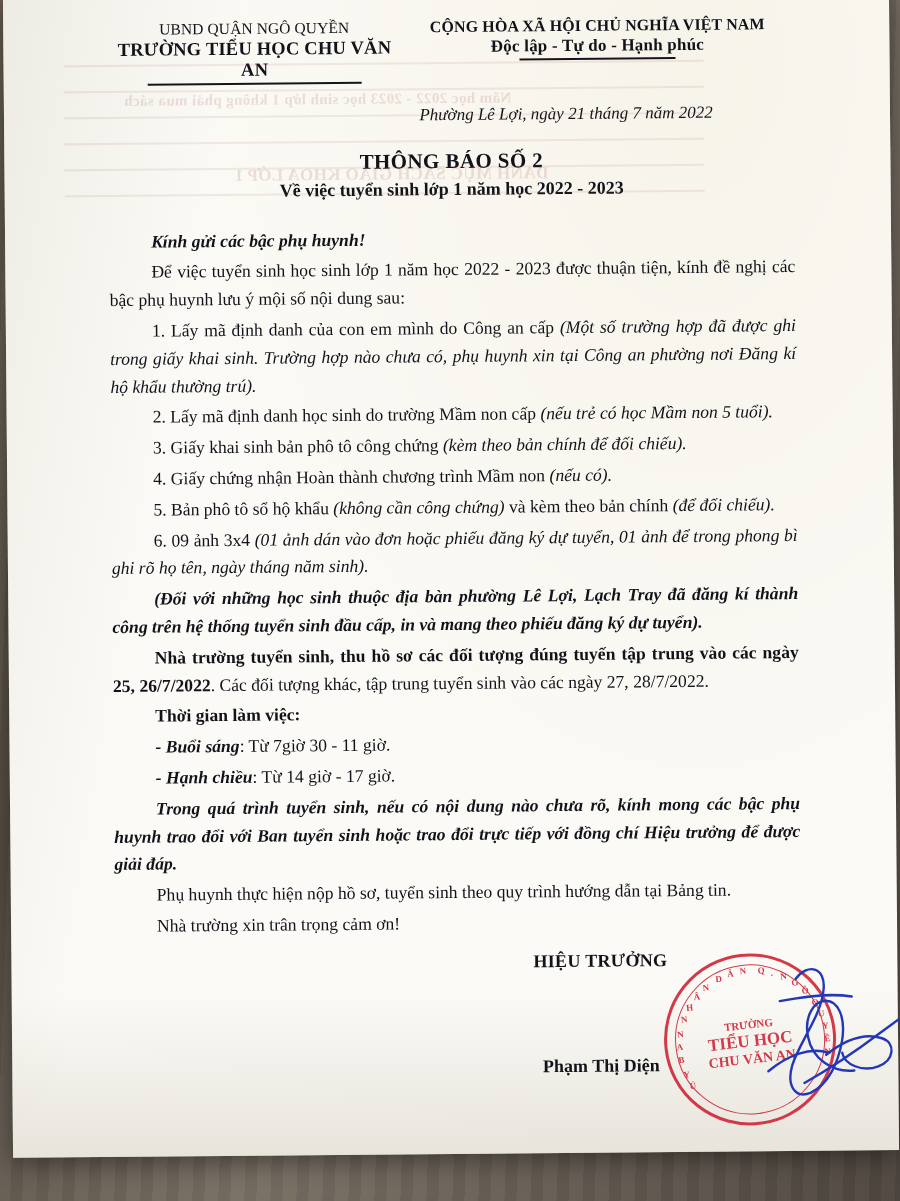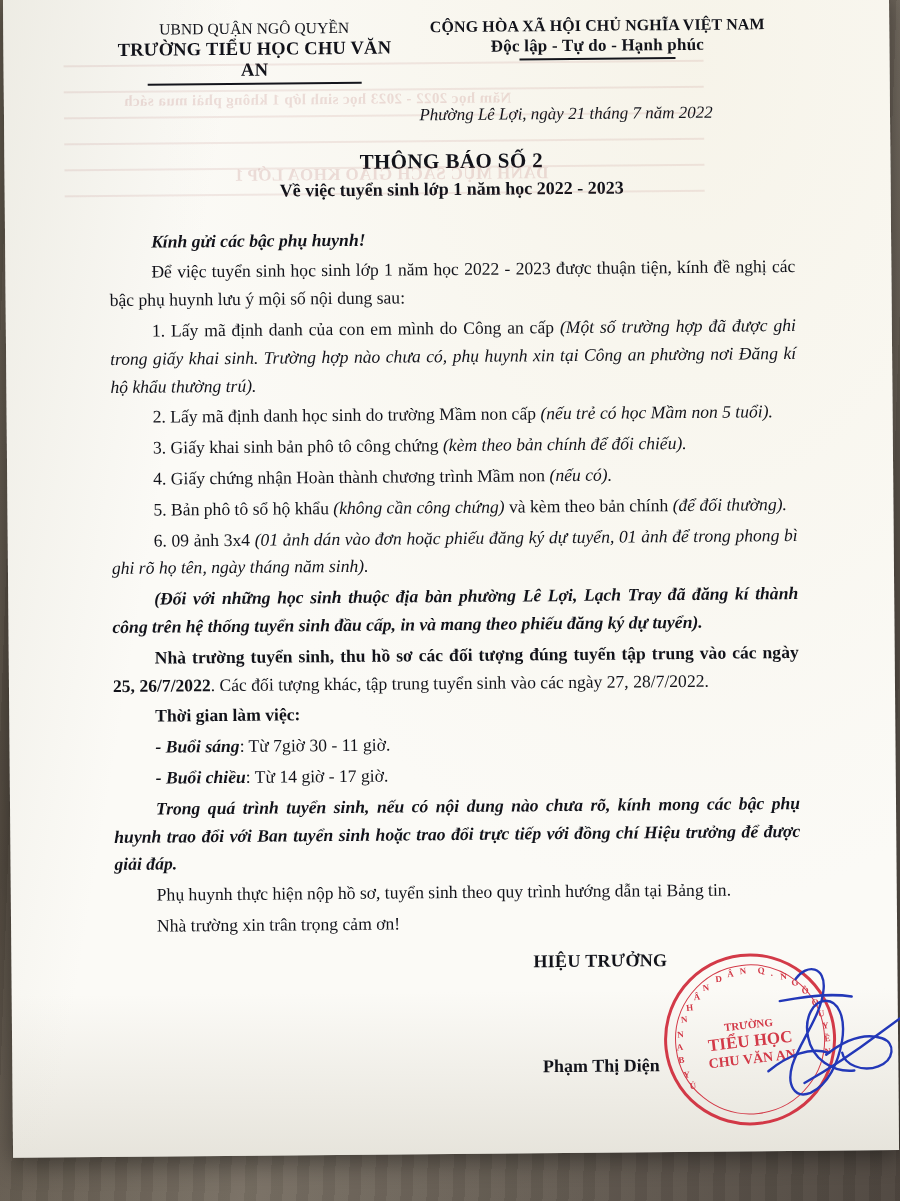--- a/index.html
+++ b/index.html
@@ -223,42 +223,42 @@
         <span>Giấy khai sinh bản phô tô công chứng </span><span class="it">(kèm theo bản chính để đối chiếu).</span>
       </p>
 
       <p class="ind">
         <span>4.</span>
         <span>Giấy chứng nhận Hoàn thành chương trình Mầm non </span><span class="it">(nếu có).</span>
       </p>
 
       <p class="ind">
         <span>5.</span>
-        <span>Bản phô tô sổ hộ khẩu </span><span class="it">(không cần công chứng)</span><span> và kèm theo bản chính </span><span class="it">(để đối thường).</span>
+        <span>Bản phô tô sổ hộ khẩu </span><span class="it">(không cần công chứng)</span><span> và kèm theo bản chính </span><span class="it">(để đối chiếu).</span>
       </p>
 
       <p class="ind">
         <span>6.</span>
         <span>09 ảnh 3x4 </span><span class="it">(01 ảnh dán vào đơn hoặc phiếu đăng ký dự tuyển, 01 ảnh để trong phong bì ghi rõ họ tên, ngày tháng năm sinh).</span>
       </p>
 
       <p class="ind bi">(Đối với những học sinh thuộc địa bàn phường Lê Lợi, Lạch Tray đã đăng kí thành công trên hệ thống tuyển sinh đầu cấp, in và mang theo phiếu đăng ký dự tuyển).</p>
 
       <p class="ind">
         <span class="b">Nhà trường tuyển sinh, thu hồ sơ các đối tượng đúng tuyến tập trung vào các ngày 25, 26/7/2022</span><span>. Các đối tượng khác, tập trung tuyển sinh vào các ngày 27, 28/7/2022.</span>
       </p>
 
       <p class="ind b gap">Thời gian làm việc:</p>
 
       <p class="ind">
         <span class="bi">- Buổi sáng</span><span>: Từ 7giờ 30 - 11 giờ.</span>
       </p>
 
       <p class="ind">
-        <span class="bi">- Buổi chiều</span><span>: Từ 14 giờ - 17 giờ.</span>
+        <span class="bi">- Hạnh chiều</span><span>: Từ 14 giờ - 17 giờ.</span>
       </p>
 
       <p class="ind bi gap">Trong quá trình tuyển sinh, nếu có nội dung nào chưa rõ, kính mong các bậc phụ huynh trao đổi với Ban tuyển sinh hoặc trao đổi trực tiếp với đồng chí Hiệu trưởng để được giải đáp.</p>
 
       <p class="ind gap">Phụ huynh thực hiện nộp hồ sơ, tuyển sinh theo quy trình hướng dẫn tại Bảng tin.</p>
 
       <p class="ind gap">Nhà trường xin trân trọng cảm ơn!</p>
     </div>
 
     <div class="sign-area">

